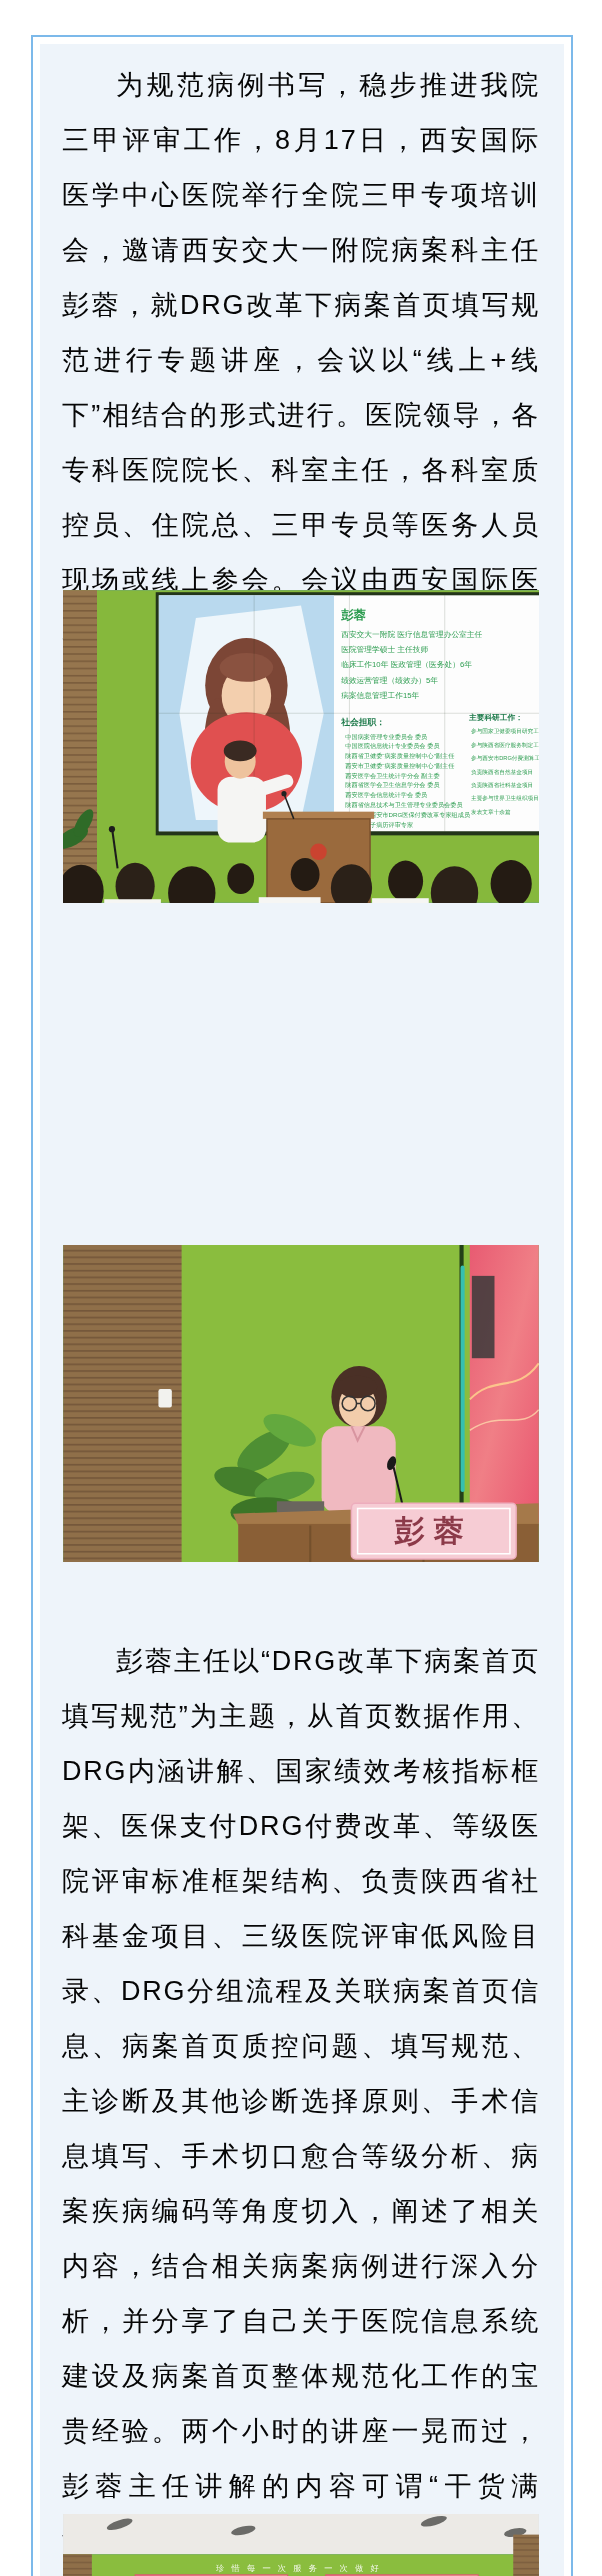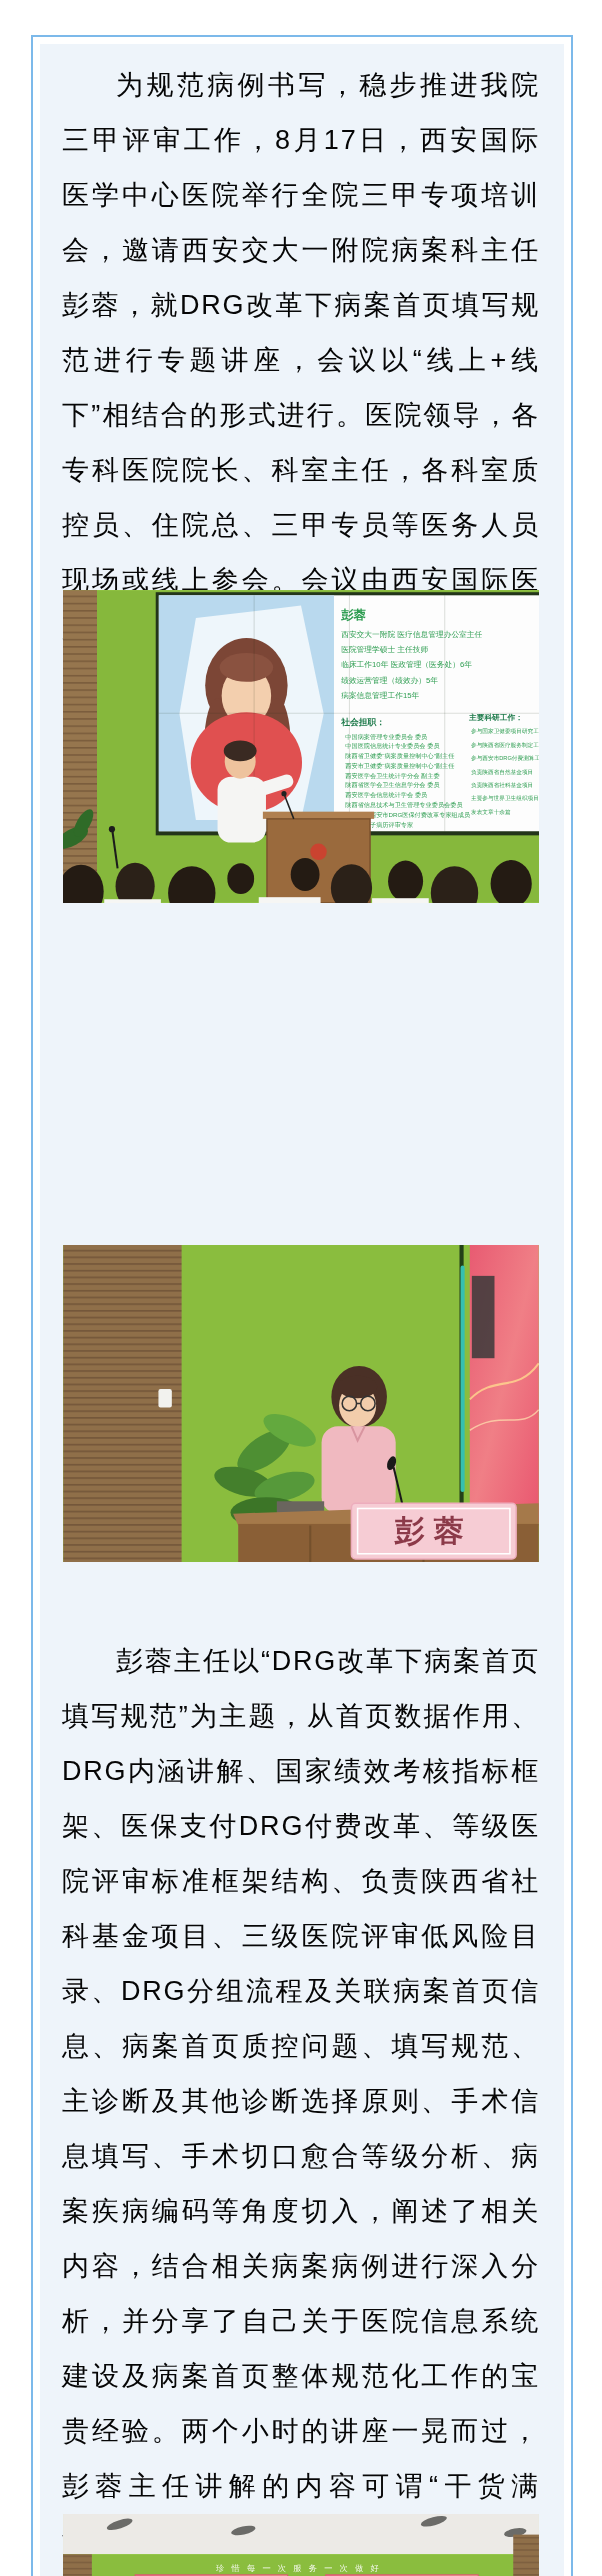--- a/index.html
+++ b/index.html
@@ -4,21 +4,21 @@
 <style>
   html,body{margin:0;padding:0;background:#ffffff;}
   .page{position:relative;width:603px;height:3556px;background:#ffffff;overflow:hidden;
         font-family:"Liberation Sans","DejaVu Sans",sans-serif;}
   .card{position:absolute;left:31px;top:35px;width:542px;height:3492px;box-sizing:border-box;
         border:2.6px solid #7cb9ea;background:#ffffff;padding:6.7px;}
   .card-inner{width:100%;height:100%;background:#eef4fa;}
   .para{position:absolute;left:62px;width:478px;margin:0;color:#060606;font-size:27px;
         line-height:55px;letter-spacing:1.8px;font-weight:500;text-align:justify;
         text-indent:2em;word-break:break-all;}
-  .photo{position:absolute;left:63px;width:476px;overflow:hidden;background:#bef264;}
+  .photo{position:absolute;left:63px;width:476px;overflow:hidden;background:#3b82f6;}
   .photo svg{display:block;}
   text{font-family:"Liberation Sans","DejaVu Sans",sans-serif;}
 </style>
 </head>
 <body>
 
 <div class="page">
   <div class="card">
     <div class="card-inner"></div>
   </div>

